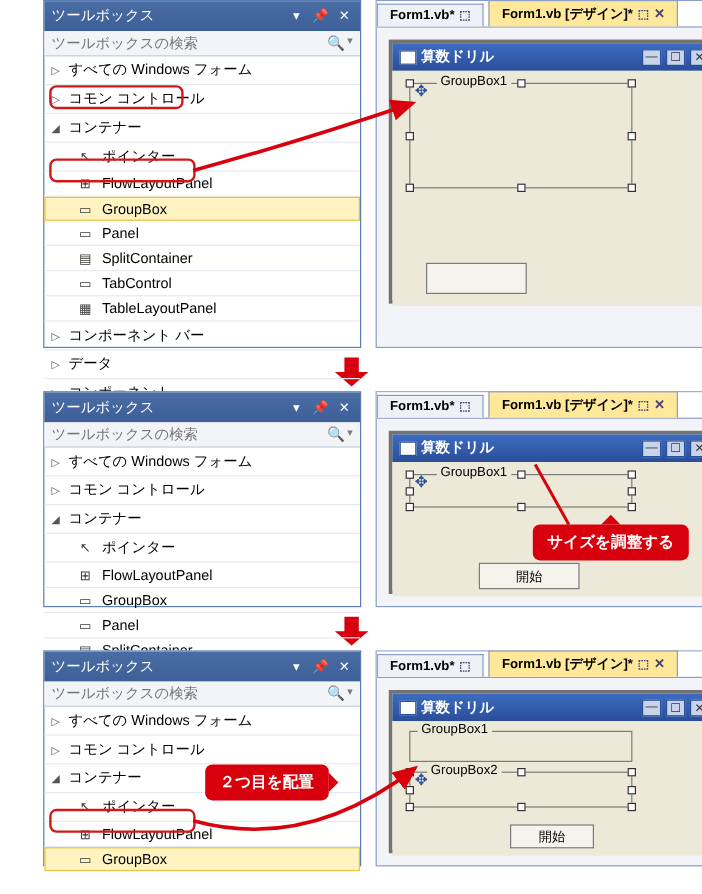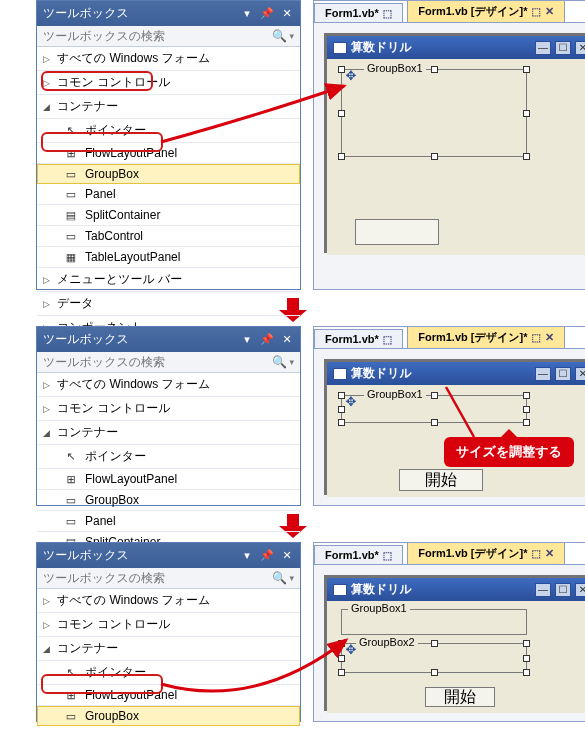--- a/index.html
+++ b/index.html
@@ -6,21 +6,21 @@
   body { font-family: "MS UI Gothic", sans-serif; font-size: 12px; background: #fff; width: 585px; }
   .stage { width: 585px; margin-bottom: 4px; margin-left: 36px; }
   .row { display: flex; align-items: stretch; position: relative; }
 
   
   .toolbox { width: 265px; border: 1px solid #5a7db5; background: #fff; position: relative; }
   .tb-title { background: linear-gradient(#4a6da4,#3d5f98); color: #fff; padding: 4px 6px; display: flex; align-items: center; }
   .tb-title .ttext { flex: 1; }
   .tb-title .ticons { display: flex; gap: 6px; font-size: 11px; }
   .tb-title .ic { width: 14px; height: 14px; display: flex; align-items: center; justify-content: center; }
-  .tb-search { display: flex; align-items: center; border-bottom: 1px solid #c6cfde; padding: 3px 6px; background: #f3f4f8; }
+  .tb-search { display: flex; align-items: flex-start; border-bottom: 1px solid #c6cfde; padding: 3px 6px; background: #f3f4f8; }
   .tb-search input { flex: 1; border: none; background: transparent; font-size: 12px; outline: none; }
   .mag { font-size: 12px; color: #7a7a7a; margin-left: 4px; }
   .dd { font-size: 9px; color: #7a7a7a; margin-left: 2px; }
   .cat { padding: 3px 6px; border-bottom: 1px solid #e6e9f0; cursor: default; display: flex; align-items: center; gap: 4px; }
   .cat .tri { font-size: 9px; color: #555; width: 10px; display: inline-block; }
   .item { padding: 3px 6px 3px 26px; border-bottom: 1px solid #e6e9f0; display: flex; align-items: center; gap: 6px; cursor: default; }
   .item .ic { width: 16px; height: 14px; display: flex; align-items: center; justify-content: center; font-size: 11px; color: #3a3a3a; }
   .item.sel { background: #fff3c2; border: 1px solid #e6c23d; padding: 2px 5px 2px 25px; }
 
   .hlr { border: 2px solid #d11919; border-radius: 6px; position: absolute; pointer-events: none; }
@@ -39,21 +39,21 @@
   .wbtn { width: 16px; height: 14px; background: #c8d4ea; border: 1px solid #2a4e99; display: flex; align-items: center; justify-content: center; font-size: 10px; color: #333; }
   .formbody { position: relative; background: #ece9d8; }
   .gbox { position: absolute; border: 1px solid #7a7a7a; background: #ece9d8; }
   .gbox .lbl { position: absolute; top: -8px; left: 6px; font-size: 11px; background: #ece9d8; padding: 0 3px; }
   .handles { position: absolute; inset: -4px; pointer-events: none; }
   .h { position: absolute; width: 7px; height: 7px; border: 1px solid #333; background: #fff; }
   .h.tl{top:0;left:0}.h.tm{top:0;left:50%;margin-left:-3px}.h.tr{top:0;right:0}
   .h.ml{top:50%;left:0;margin-top:-3px}.h.mr{top:50%;right:0;margin-top:-3px}
   .h.bl{bottom:0;left:0}.h.bm{bottom:0;left:50%;margin-left:-3px}.h.br{bottom:0;right:0}
   .move-ic { position: absolute; width: 14px; height: 14px; color: #2a4e99; font-size: 13px; display: flex; align-items: center; justify-content: center; }
-  .btn { position: absolute; border: 1px solid #7a7a7a; background: #f4f3ec; display: flex; align-items: center; justify-content: center; font-size: 16px; }
+  .btn { position: absolute; border: 1px solid #7a7a7a; background: #f4f3ec; display: flex; align-items: center; justify-content: center; font-size: 11px; }
 
   
   .sep { width: 585px; height: 32px; display: flex; align-items: center; justify-content: center; }
   .sep svg { display: block; }
 
   
   .callout { position: absolute; background: #d8000c; color: #fff; font-weight: bold; padding: 6px 12px; border-radius: 6px; font-size: 13px; white-space: nowrap; }
   .callout::after { content: ""; position: absolute; width: 0; height: 0; border: 8px solid transparent; }
   .callout.up::after { border-bottom-color: #d8000c; top: -16px; left: 50%; margin-left: -8px; }
   .callout.right::after { border-left-color: #d8000c; right: -16px; top: 50%; margin-top: -8px; }
@@ -119,21 +119,21 @@
     <div class="item">
           <span class="ic">▭</span>
           <span>TabControl</span>
         </div>
     <div class="item">
           <span class="ic">▦</span>
           <span>TableLayoutPanel</span>
         </div>
     <div class="cat">
           <span class="tri">▷</span>
-          <span>メニューとツール バー</span>
+          <span>コンポーネント バー</span>
         </div>
     <div class="cat">
           <span class="tri">▷</span>
           <span>データ</span>
         </div>
     <div class="cat">
           <span class="tri">▷</span>
           <span>コンポーネント</span>
         </div>
   </div>
@@ -341,20 +341,23 @@
         </div>
     <div class="item sel">
           <span class="ic">▭</span>
           <span>GroupBox</span>
         </div>
     <div class="item">
           <span class="ic">▭</span>
           <span>Panel</span>
         </div>
 
+    <div class="callout right" style="left:134px; top:94px;">
+      <span>２つ目を配置</span>
+    </div>
   </div>
   <div class="designer" style="height:180px;">
     <div class="tabs">
       <div class="tab">
             <span>Form1.vb*</span>
             <span class="pin">⬚</span>
           </div>
       <div class="tab active">
             <span>Form1.vb [デザイン]*</span>
             <span class="pin">⬚</span>

